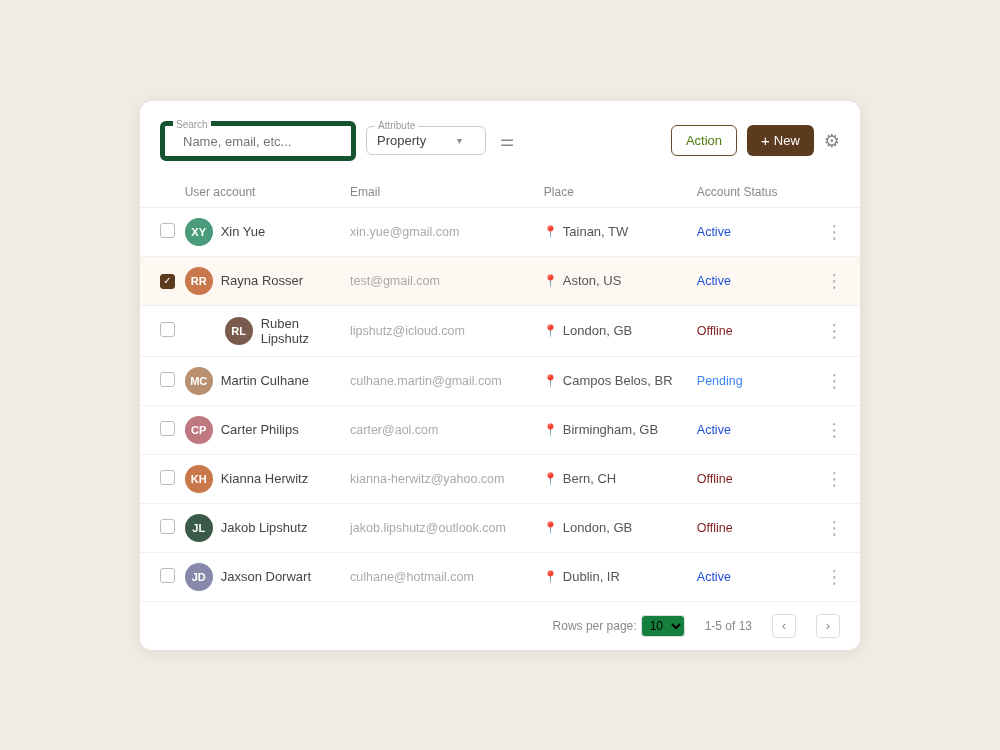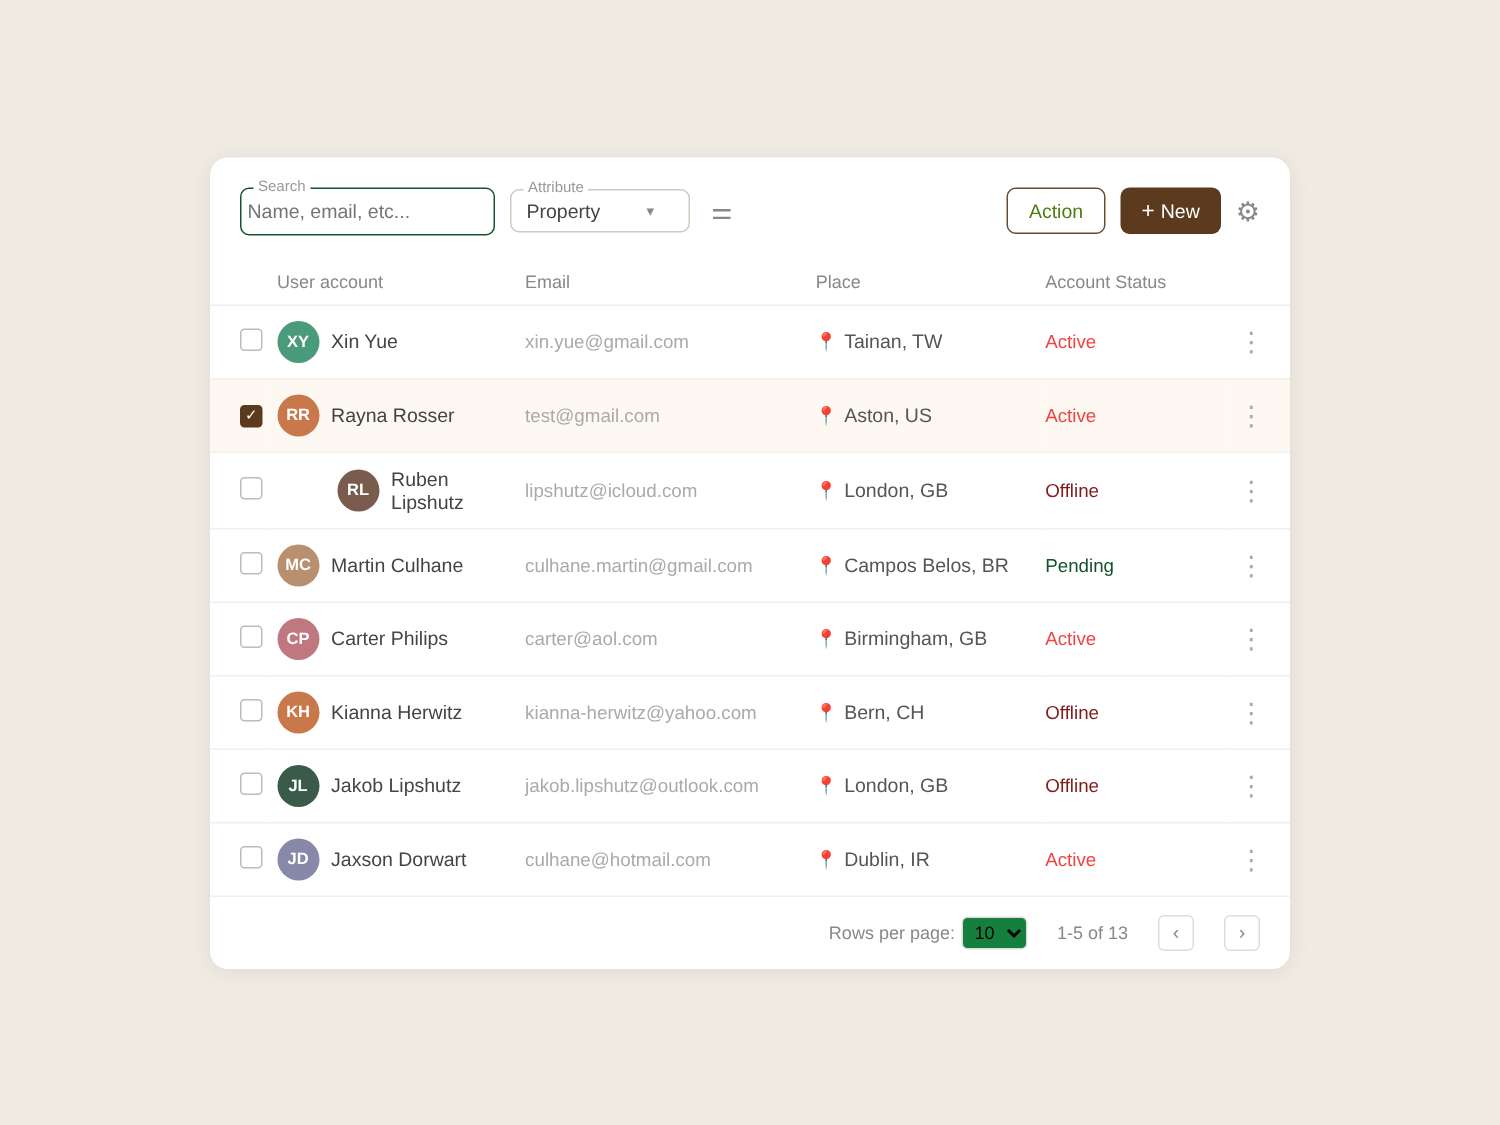--- a/index.html
+++ b/index.html
@@ -21,23 +21,23 @@
       overflow: hidden;
     }
     .toolbar {
       display: flex;
       align-items: center;
       gap: 10px;
       padding: 0 20px 16px 20px;
     }
     .search-wrapper {
       position: relative;
-      border: 1px solid #14532d;
+      border: 5px solid #14532d;
       border-radius: 6px;
-      padding: 6px 4px;
+      padding: 6px 18px;
       min-width: 170px;
     }
     .search-label {
       position: absolute;
       top: -7px;
       left: 8px;
       background: #fff;
       font-size: 10px;
       color: #999;
       padding: 0 3px;
@@ -194,23 +194,23 @@
     }
 
     .place-cell {
       display: flex;
       align-items: center;
       gap: 4px;
       color: #555;
     }
     .pin-icon { color: #b8a08a; font-size: 12px; }
 
-    .status-active { color: #ef4444; font-size: 12.5px; font-weight: 500; }
+    .status-active { color: #1d4ed8; font-size: 12.5px; font-weight: 500; }
     .status-offline { color: #7f1d1d; font-size: 12.5px; font-weight: 500; }
-    .status-pending { color: #14532d; font-size: 12.5px; font-weight: 500; }
+    .status-pending { color: #3b82f6; font-size: 12.5px; font-weight: 500; }
 
     .dots-btn {
       background: transparent;
       border: none;
       cursor: pointer;
       color: #aaa;
       font-size: 18px;
       padding: 0 6px;
       line-height: 1;
     }

